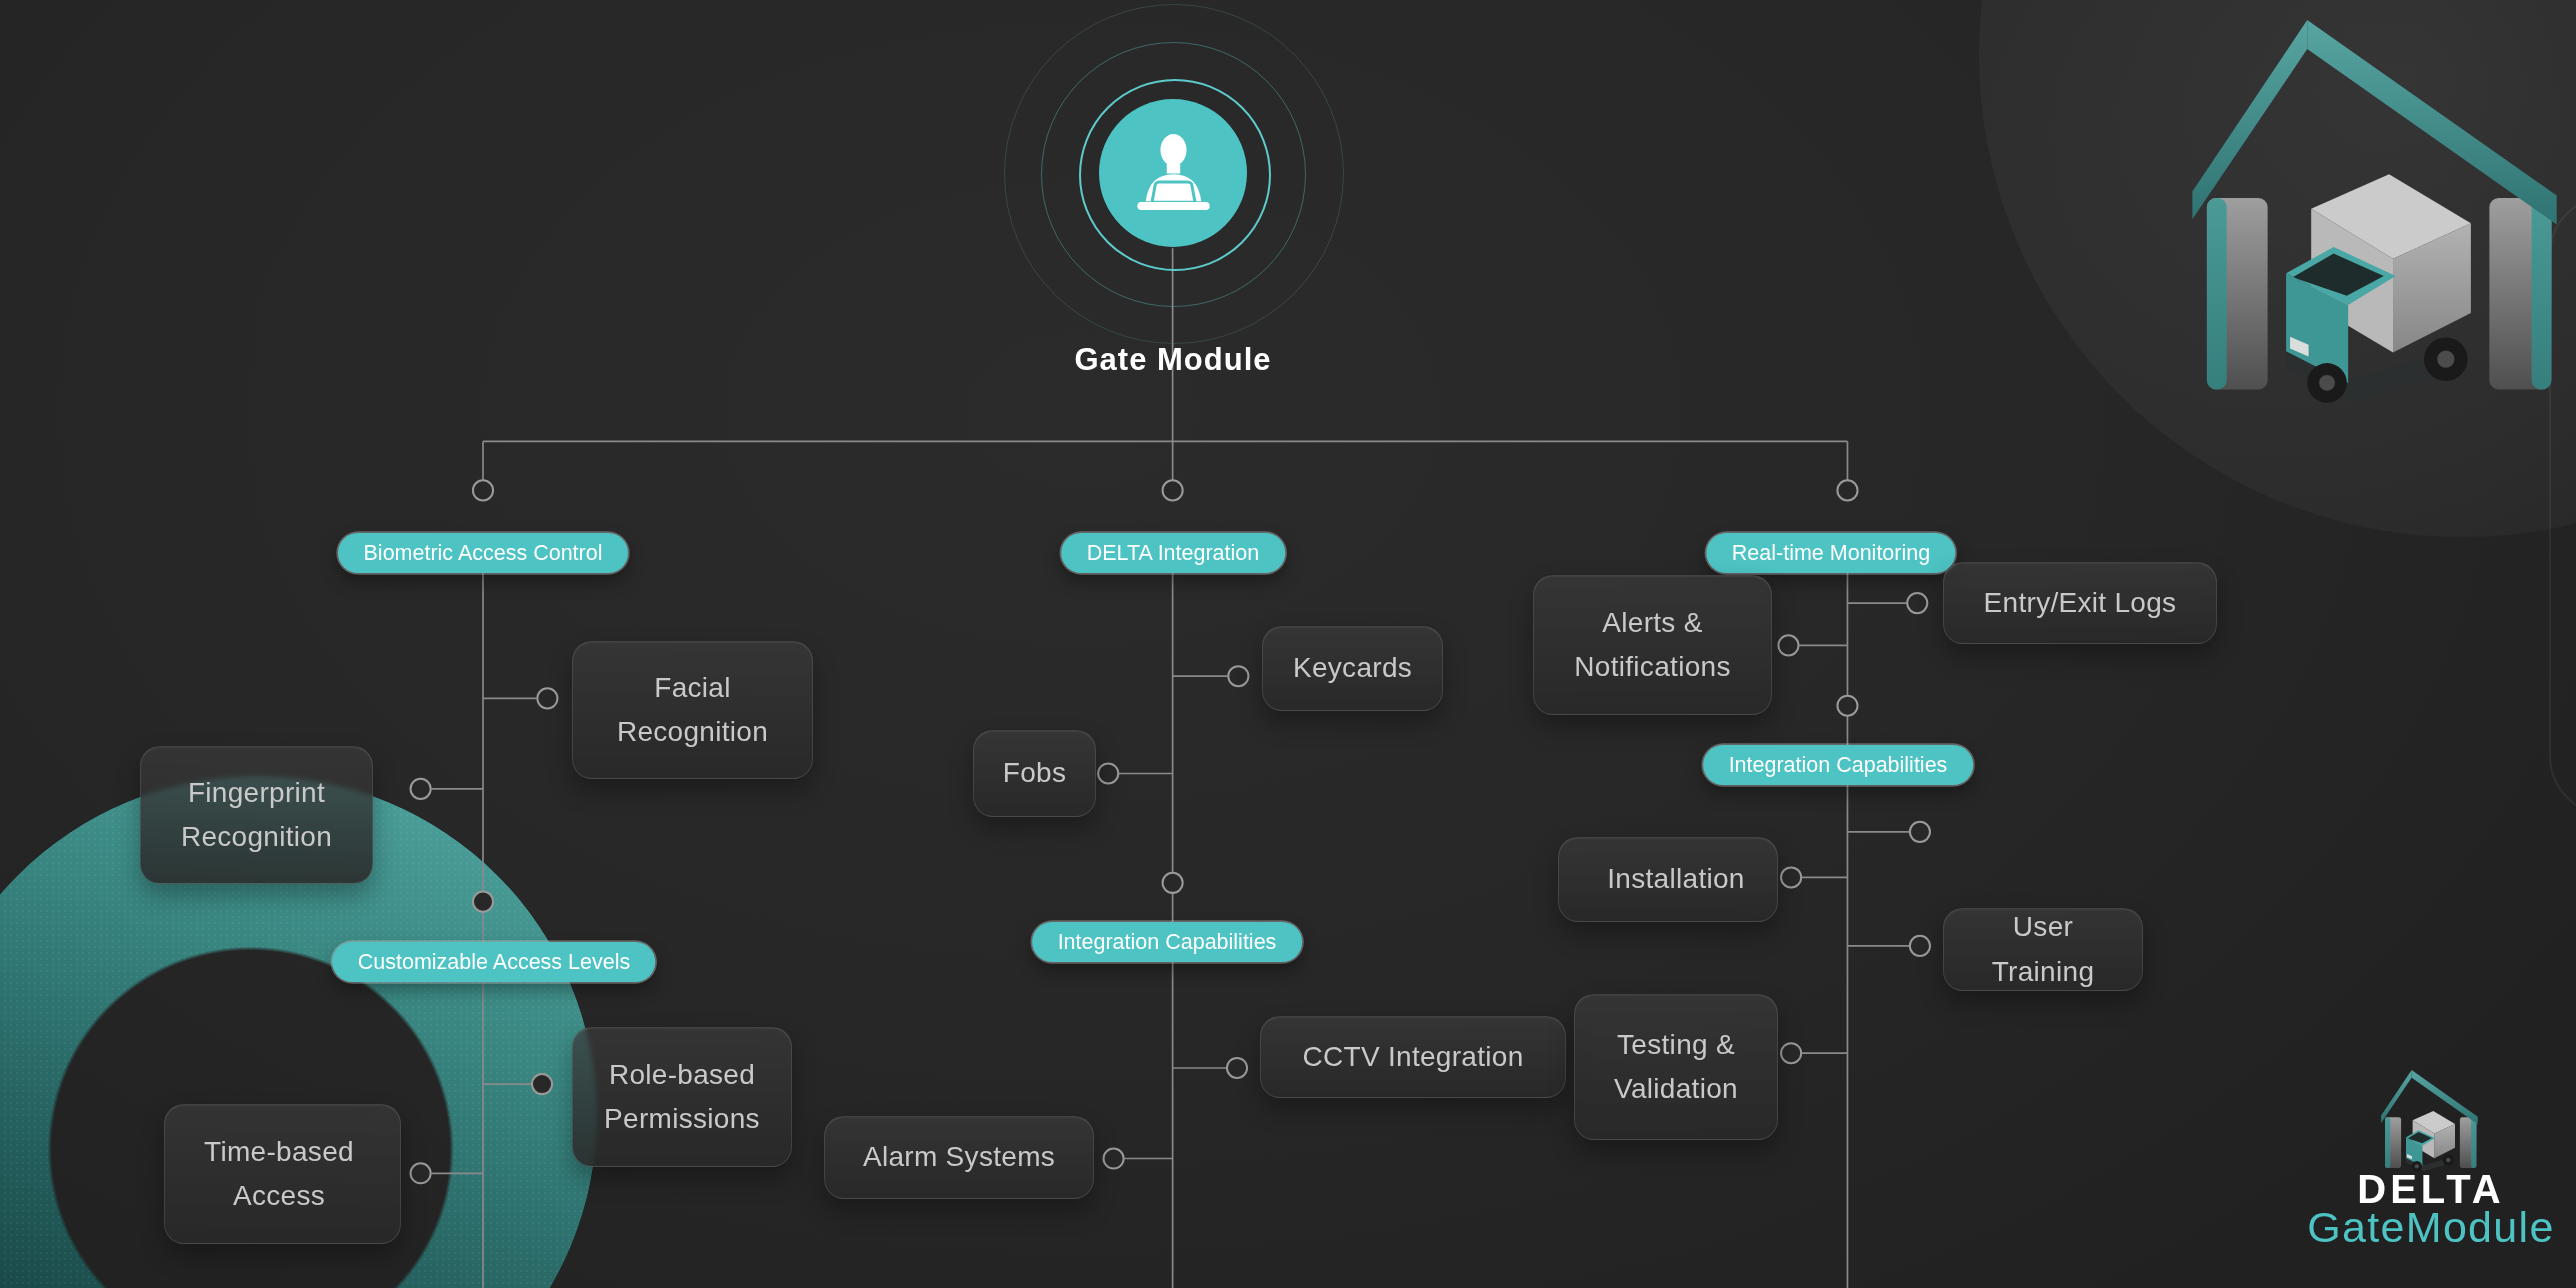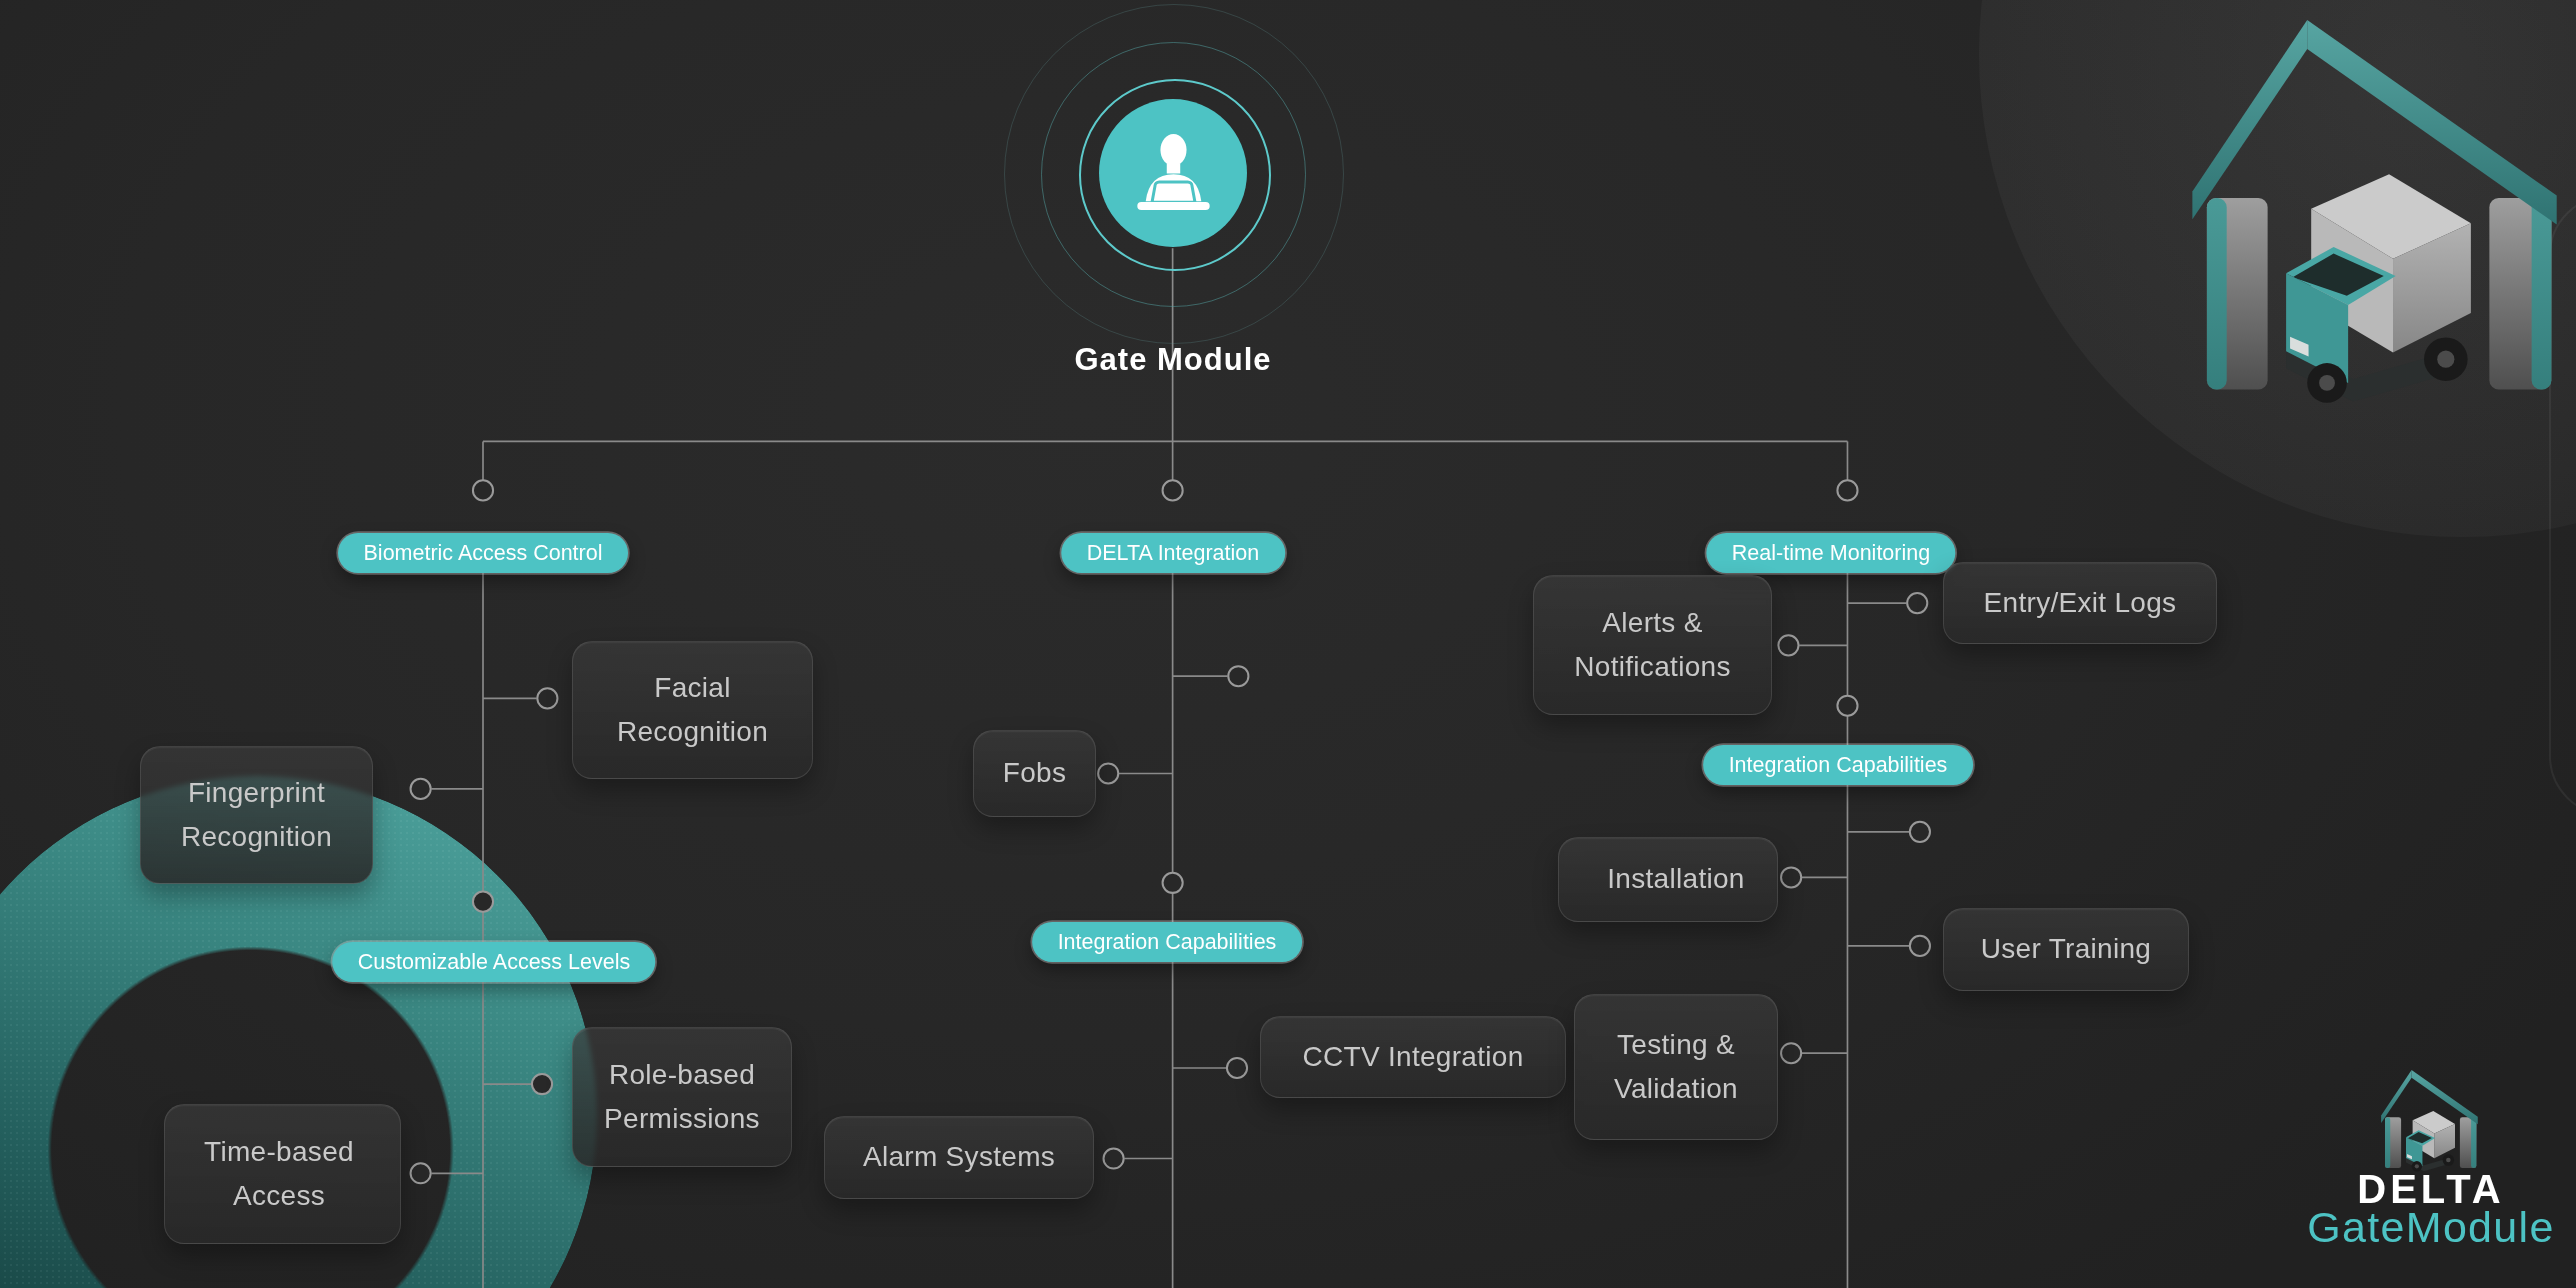--- a/index.html
+++ b/index.html
@@ -164,31 +164,32 @@
   <div class="page-title">Gate Module</div>
 
   <div class="kw" style="left:483px;top:513px;">Biometric Access Control</div>
   <div class="node" style="left:572px;top:641px;width:241px;height:138px;">Facial Recognition</div>
   <div class="node" style="left:140px;top:746px;width:233px;height:138px;">Fingerprint Recognition</div>
   <div class="kw" style="left:494px;top:922px;">Customizable Access Levels</div>
   <div class="node" style="left:572px;top:1027px;width:220px;height:140px;">Role-based Permissions</div>
   <div class="node" style="left:164px;top:1104px;width:237px;height:140px;padding-left:13px;">Time-based Access</div>
 
   <div class="kw" style="left:1173px;top:513px;">DELTA Integration</div>
+  <div class="node" style="left:1262px;top:626px;width:181px;height:85px;">Keycards</div>
   <div class="node" style="left:973px;top:730px;width:123px;height:87px;">Fobs</div>
   <div class="kw" style="left:1167px;top:902px;">Integration Capabilities</div>
   <div class="node" style="left:1260px;top:1016px;width:306px;height:82px;">CCTV Integration</div>
   <div class="node" style="left:824px;top:1116px;width:270px;height:83px;">Alarm Systems</div>
 
   <div class="kw" style="left:1831px;top:513px;">Real-time Monitoring</div>
   <div class="node" style="left:1943px;top:562px;width:274px;height:82px;">Entry/Exit Logs</div>
   <div class="node" style="left:1533px;top:575px;width:239px;height:140px;">Alerts &amp; Notifications</div>
   <div class="kw" style="left:1838px;top:725px;">Integration Capabilities</div>
   <div class="node" style="left:1558px;top:837px;width:220px;height:85px;padding-left:36px;">Installation</div>
-  <div class="node" style="left:1943px;top:908px;width:246px;height:83px;">User Training</div>
+  <div class="node" style="left:1943px;top:908px;width:200px;height:83px;">User Training</div>
   <div class="node" style="left:1574px;top:994px;width:204px;height:146px;">Testing &amp; Validation</div>
 
   <svg class="gate-big" viewBox="0 0 580 600">
     <use href="#gatetruck"></use>
   </svg>
 
   <svg class="logo-icon" viewBox="0 0 580 600">
     <use href="#gatetruck"></use>
   </svg>
   <div class="logo-brand">DELTA</div>

